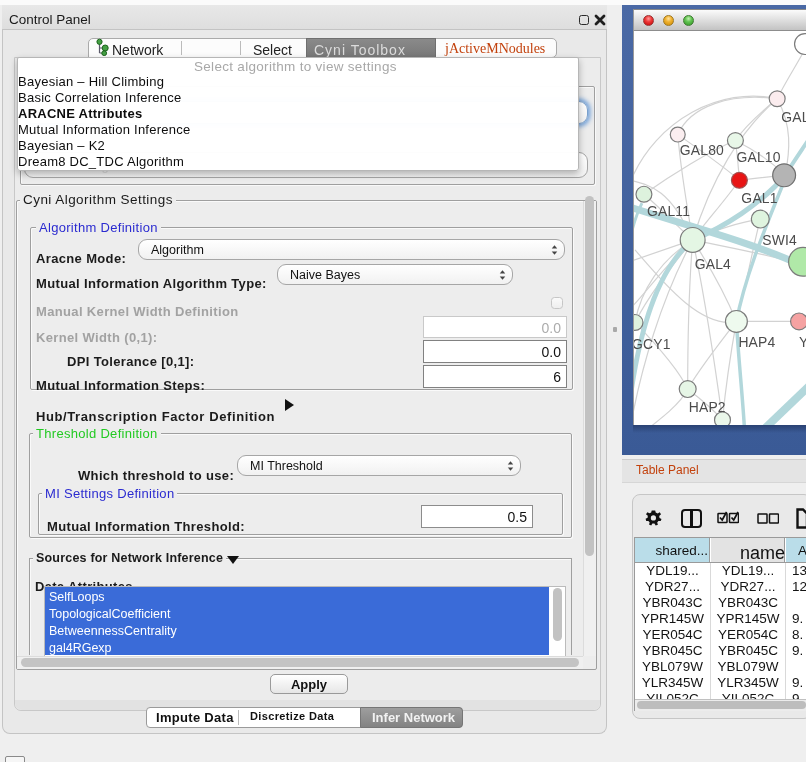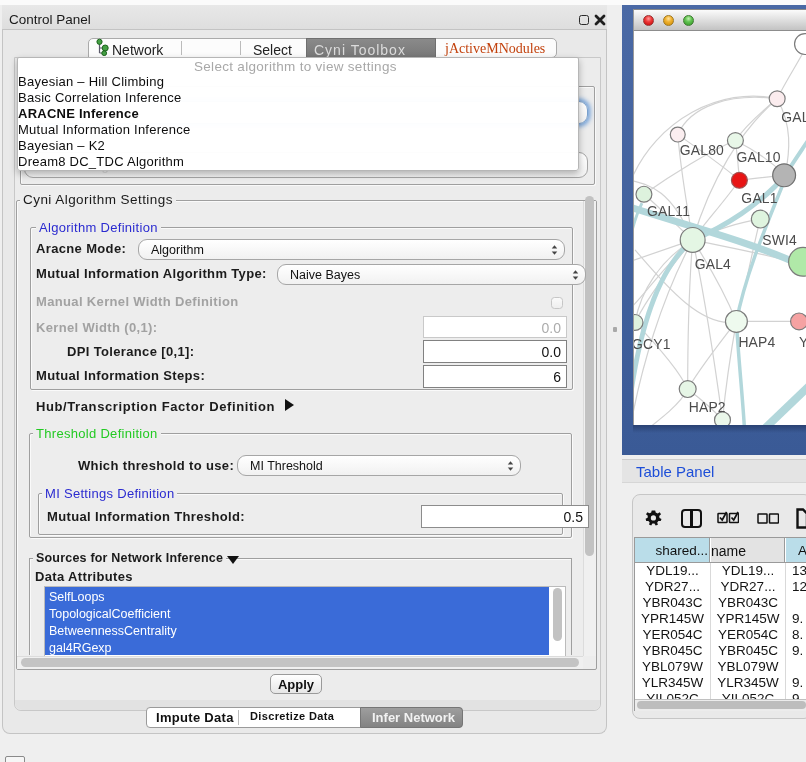--- a/index.html
+++ b/index.html
@@ -1,19 +1,19 @@
 <!DOCTYPE html>
 <html><head>
 <meta charset="utf-8">
 <style>
 * { margin:0; padding:0; box-sizing:border-box; }
 html,body { width:806px; height:762px; background:#efefef; font-family:"Liberation Sans",sans-serif; overflow:hidden; position:relative; }
 .abs { position:absolute; }
 .b { font-weight:bold; }
-.lbl { font-weight:bold; font-size:13px; letter-spacing:.35px; color:#1b1b1b; }
+.lbl { font-weight:bold; font-size:13px; letter-spacing:.35px; color:#1b1b1b;margin-top:10px; }
 .dis { color:#a2a2a2; }
 .etch { border:1px solid #9f9f9f; box-shadow:inset 1px 1px 0 rgba(255,255,255,.7), 1px 1px 0 rgba(255,255,255,.7); }
 .gtitle { position:absolute; font-size:13px; letter-spacing:.3px; background:#ededed; padding:0 3px; line-height:14px; }
 .combo { position:absolute; background:linear-gradient(#ffffff,#f1f1f1); border:1px solid #a6a6a6; border-radius:9px; font-size:12.5px; color:#111; }
 .combo .ct { position:absolute; left:12px; top:3px; }
 .field { position:absolute; background:#fff; border:1px solid #818181; font-size:14px; color:#111; text-align:right; padding:2.5px 5px 0 0; }
 .arr { position:absolute; right:6px; top:4px; width:7px; height:12px; }
 </style>
 </head>
 <body>
@@ -66,21 +66,21 @@
 <div class="lbl abs" style="left:36px;top:241px;">Aracne Mode:</div>
 <div class="combo" style="left:138px;top:239px;width:427px;height:21px;">
     <span class="ct">Algorithm</span>
  <svg class="arr" viewBox="0 0 9 14">
       <path d="M4.5 1 L8 5 L1 5 Z" fill="#444"></path>
       <path d="M4.5 13 L1 9 L8 9 Z" fill="#444"></path>
     </svg>
   </div>
 
 <div class="lbl abs" style="left:36px;top:266px;">Mutual Information Algorithm Type:</div>
-<div class="combo" style="left:277px;top:264px;width:309px;height:21px;">
+<div class="combo" style="left:277px;top:264px;width:236px;height:21px;">
     <span class="ct">Naive Bayes</span>
  <svg class="arr" viewBox="0 0 9 14">
       <path d="M4.5 1 L8 5 L1 5 Z" fill="#444"></path>
       <path d="M4.5 13 L1 9 L8 9 Z" fill="#444"></path>
     </svg>
   </div>
 
 <div class="lbl abs dis" style="left:36px;top:294px;">Manual Kernel Width Definition</div>
 <div class="abs" style="left:551px;top:297px;width:12px;height:12px;background:linear-gradient(#fafafa,#eeeeee);border:1px solid #c6c6c6;border-radius:3.5px;"></div>
 
@@ -106,51 +106,51 @@
     <span class="ct">MI Threshold</span>
  <svg class="arr" viewBox="0 0 9 14">
       <path d="M4.5 1 L8 5 L1 5 Z" fill="#444"></path>
       <path d="M4.5 13 L1 9 L8 9 Z" fill="#444"></path>
     </svg>
   </div>
 
 <div class="abs etch" style="left:38px;top:493px;width:525px;height:42px;border-radius:2px;"></div>
 <div class="gtitle" style="left:42px;top:487px;color:#2b2bd0;">MI Settings Definition</div>
 <div class="lbl abs" style="left:47px;top:509px;">Mutual Information Threshold:</div>
-<div class="field" style="left:421px;top:505px;width:168px;height:23px;border-color:#8c8c8c;">0.5</div>
+<div class="field" style="left:421px;top:505px;width:112px;height:23px;border-color:#8c8c8c;">0.5</div>
 
 <div class="abs" style="left:29px;top:558px;width:543px;height:97px;border:1px solid #9f9f9f;border-bottom:none;box-shadow:inset 1px 1px 0 rgba(255,255,255,.7);"></div>
 <div class="gtitle" style="left:33px;top:551px;color:#1a1a1a;font-weight:bold;font-size:12.5px;letter-spacing:.2px;">Sources for Network Inference</div>
 <svg class="abs" style="left:226px;top:555px;" width="14" height="10" viewBox="0 0 14 10">
     <path d="M1 1 L13 1 L7 9 Z" fill="#111"></path>
   </svg>
 
 <div class="lbl abs" style="left:35px;top:569px;">Data Attributes</div>
 
 <div class="abs" style="left:44px;top:586px;width:522px;height:70px;background:#fff;border:1px solid #bbb;border-bottom:none;"></div>
 <div class="abs" style="left:45px;top:587px;width:504px;height:68px;background:#3a6bd8;"></div>
 <div class="abs" style="left:49px;top:589px;font-size:12.5px;color:#fff;line-height:16.9px;">SelfLoops<br>TopologicalCoefficient<br>BetweennessCentrality<br>gal4RGexp</div>
 <div class="abs" style="left:553px;top:588px;width:9px;height:53px;background:#c2c2c2;border-radius:5px;"></div>
 
-<div class="abs" style="left:270px;top:674px;width:52px;height:20px;background:linear-gradient(#ffffff,#e6e6e6);border:1px solid #9a9a9a;border-radius:5px;text-align:center;font-size:13px;font-weight:bold;color:#111;line-height:19px;">Apply</div>
+<div class="abs" style="left:270px;top:674px;width:78px;height:20px;background:linear-gradient(#ffffff,#e6e6e6);border:1px solid #9a9a9a;border-radius:5px;text-align:center;font-size:13px;font-weight:bold;color:#111;line-height:19px;">Apply</div>
 
 <div class="abs" style="left:146px;top:707px;width:317px;height:21px;background:#fff;border:1px solid #9a9a9a;border-radius:4px;"></div>
 <div class="abs" style="left:360px;top:707px;width:103px;height:21px;background:linear-gradient(#9e9e9e,#838383);border:1px solid #767676;border-radius:0 4px 4px 0;"></div>
 <div class="abs" style="left:238px;top:710px;width:1px;height:15px;background:#bbb;"></div>
 <div class="abs" style="left:156px;top:710px;font-size:13px;letter-spacing:.3px;font-weight:bold;color:#111;">Impute Data</div>
 <div class="abs" style="left:250px;top:710px;font-size:11px;letter-spacing:.35px;font-weight:bold;color:#111;">Discretize Data</div>
 <div class="abs" style="left:372px;top:710px;font-size:13px;font-weight:bold;color:#f2f2f2;">Infer Network</div>
 
 <div class="abs" style="left:5px;top:756px;width:20px;height:10px;background:#f6f6f6;border:1px solid #8a8a8a;border-radius:2px;"></div>
 
 <div class="abs" style="left:613px;top:327px;width:4px;height:5px;background:#a9a9a9;border-radius:1px;"></div>
 
 <div class="abs" style="left:17px;top:57px;width:562px;height:114px;background:rgba(255,255,255,.98);border:1px solid #b6b6b6;border-radius:2px 2px 3px 3px;box-shadow:0 3px 7px rgba(0,0,0,.28);"></div>
 <div class="abs" style="left:194px;top:59px;font-size:13.5px;color:#a8a8a8;letter-spacing:.3px;">Select algorithm to view settings</div>
-<div class="abs" style="left:18px;top:74px;font-size:13px;letter-spacing:.25px;color:#0d0d0d;line-height:16px;">Bayesian – Hill Climbing<br>Basic Correlation Inference<br><span class="b">ARACNE Inference</span><br>Mutual Information Inference<br>Bayesian – K2<br>Dream8 DC_TDC Algorithm</div>
+<div class="abs" style="left:18px;top:74px;font-size:13px;letter-spacing:.25px;color:#0d0d0d;line-height:16px;">Bayesian – Hill Climbing<br>Basic Correlation Inference<br><span class="b">ARACNE Attributes</span><br>Mutual Information Inference<br>Bayesian – K2<br>Dream8 DC_TDC Algorithm</div>
 
 <div class="abs" style="left:622px;top:5px;width:184px;height:450px;background:linear-gradient(#4a69a5,#3a5a96);"></div>
 
 <div class="abs" style="left:633px;top:9px;width:173px;height:22px;background:linear-gradient(#fbfbfb,#c3c3c3);border-top:1px solid #888;border-left:1px solid #999;border-bottom:1px solid #8d8d8d;"></div>
 <div class="abs" style="left:643px;top:15px;width:11px;height:11px;border-radius:50%;background:radial-gradient(circle at 50% 30%,#ff9a9a 0%,#ee3b3b 40%,#c40000 100%);border:.5px solid #993333;"></div>
 <div class="abs" style="left:663px;top:15px;width:11px;height:11px;border-radius:50%;background:radial-gradient(circle at 50% 30%,#ffe2a0 0%,#f0b231 40%,#cd8a00 100%);border:.5px solid #a07820;"></div>
 <div class="abs" style="left:683px;top:15px;width:11px;height:11px;border-radius:50%;background:radial-gradient(circle at 50% 30%,#c2f0b0 0%,#63c453 40%,#2f9422 100%);border:.5px solid #3f7a32;"></div>
 
 <svg class="abs" style="left:633px;top:31px;background:#fff;border-left:1px solid #9a9a9a;" width="173" height="394" viewBox="633 31 173 394">
 <g fill="none" stroke="#d2d2d2" stroke-width="1.2">
@@ -225,21 +225,21 @@
  <text x="631" y="350">GCY1</text>
  <text x="738" y="348">HAP4</text>
  <text x="799" y="348">YM</text>
  <text x="688" y="413">HAP2</text>
 </g>
 </svg>
 
 <div class="abs" style="left:633px;top:425px;width:173px;height:8px;background:linear-gradient(rgba(20,35,70,.45),rgba(20,35,70,0));"></div>
 
 <div class="abs" style="left:622px;top:459px;width:184px;height:24px;background:#e4e4e4;border-top:1px solid #cdcdcd;border-bottom:1px solid #d6d6d6;"></div>
-<div class="abs" style="left:636px;top:463px;font-size:15px;color:#1d4ed8;">Table Panel</div>
+<div class="abs" style="left:636px;top:463px;font-size:12px;color:#c2410c;">Table Panel</div>
 
 <div class="abs" style="left:632px;top:494px;width:180px;height:225px;background:#e9e9e9;border:1px solid #c6c6c6;border-radius:8px;"></div>
 
 <svg class="abs" style="left:645px;top:509px;" width="17" height="18" viewBox="0 0 17 18">
  <path d="M8.5 2 L10 2 L10.5 4.2 L12.5 5 L14.5 3.8 L15.8 5.8 L14 7.5 L14.3 9.5 L16.3 10.5 L15.5 12.7 L13.2 12.5 L12 14.2 L12.7 16.4 L10.5 17.2 L9.2 15.2 L7.2 15.2 L6 17.2 L3.8 16.2 L4.5 14 L3.2 12.5 L1 12.7 L0.4 10.4 L2.4 9.4 L2.6 7.4 L0.8 5.9 L2.2 3.9 L4.3 4.9 L6 4 L6.5 2 Z" fill="#111" transform="translate(0.2,-0.6)"></path>
  <circle cx="8.4" cy="8.9" r="2.6" fill="#e9e9e9"></circle>
 </svg>
 <div class="abs" style="left:681px;top:509px;width:21px;height:19px;border:2.6px solid #111;border-radius:4px;background:transparent;"></div>
 <div class="abs" style="left:690px;top:510px;width:2.6px;height:17px;background:#111;"></div>
 <svg class="abs" style="left:717px;top:511px;" width="22" height="13" viewBox="0 0 22 13">
@@ -256,21 +256,21 @@
  <path d="M1.5 1.5 L7 1.5 L11 5.5 L11 19.5 L1.5 19.5 Z" fill="none" stroke="#111" stroke-width="2.4"></path>
 </svg>
 
 <div class="abs" style="left:634px;top:537px;width:172px;height:174px;background:#fff;border:1px solid #9a9a9a;border-right:none;"></div>
 
 <div class="abs" style="left:635px;top:538px;width:75px;height:24px;background:#badde9;border-right:1px solid #9a9a9a;"></div>
 <div class="abs" style="left:711px;top:538px;width:74px;height:24px;background:#e3e3e3;border-right:1px solid #9a9a9a;"></div>
 <div class="abs" style="left:786px;top:538px;width:20px;height:24px;background:#badde9;"></div>
 <div class="abs" style="left:635px;top:562px;width:171px;height:1px;background:#9a9a9a;"></div>
 <div class="abs" style="left:635px;top:543px;width:73px;font-size:13.5px;color:#111;text-align:right;">shared...</div>
-<div class="abs" style="left:711px;top:543px;width:74px;font-size:14px;color:#111;text-align:left;">name</div>
+<div class="abs" style="left:711px;top:543px;width:74px;font-size:18px;color:#111;text-align:right;">name</div>
 <div class="abs" style="left:798px;top:543px;font-size:13.5px;color:#111;">A</div>
 
 <div class="abs" style="left:710px;top:563px;width:1px;height:136px;background:#d9d9d9;"></div>
 <div class="abs" style="left:785px;top:563px;width:1px;height:136px;background:#d9d9d9;"></div>
 
 <div class="abs" style="left:635px;top:563px;width:75px;font-size:13.5px;color:#141414;text-align:center;line-height:16.05px;">YDL19...<br>YDR27...<br>YBR043C<br>YPR145W<br>YER054C<br>YBR045C<br>YBL079W<br>YLR345W<br>YIL052C</div>
 <div class="abs" style="left:711px;top:563px;width:74px;font-size:13.5px;color:#141414;text-align:center;line-height:16.05px;">YDL19...<br>YDR27...<br>YBR043C<br>YPR145W<br>YER054C<br>YBR045C<br>YBL079W<br>YLR345W<br>YIL052C</div>
 <div class="abs" style="left:792px;top:563px;width:20px;font-size:13.5px;color:#141414;line-height:16.05px;">13<br>12<br>&nbsp;<br>9.<br>8.<br>9.<br>&nbsp;<br>9.<br>9.</div>
 
 <div class="abs" style="left:635px;top:699px;width:171px;height:12px;background:#ececec;border-top:1px solid #c0c0c0;"></div>

